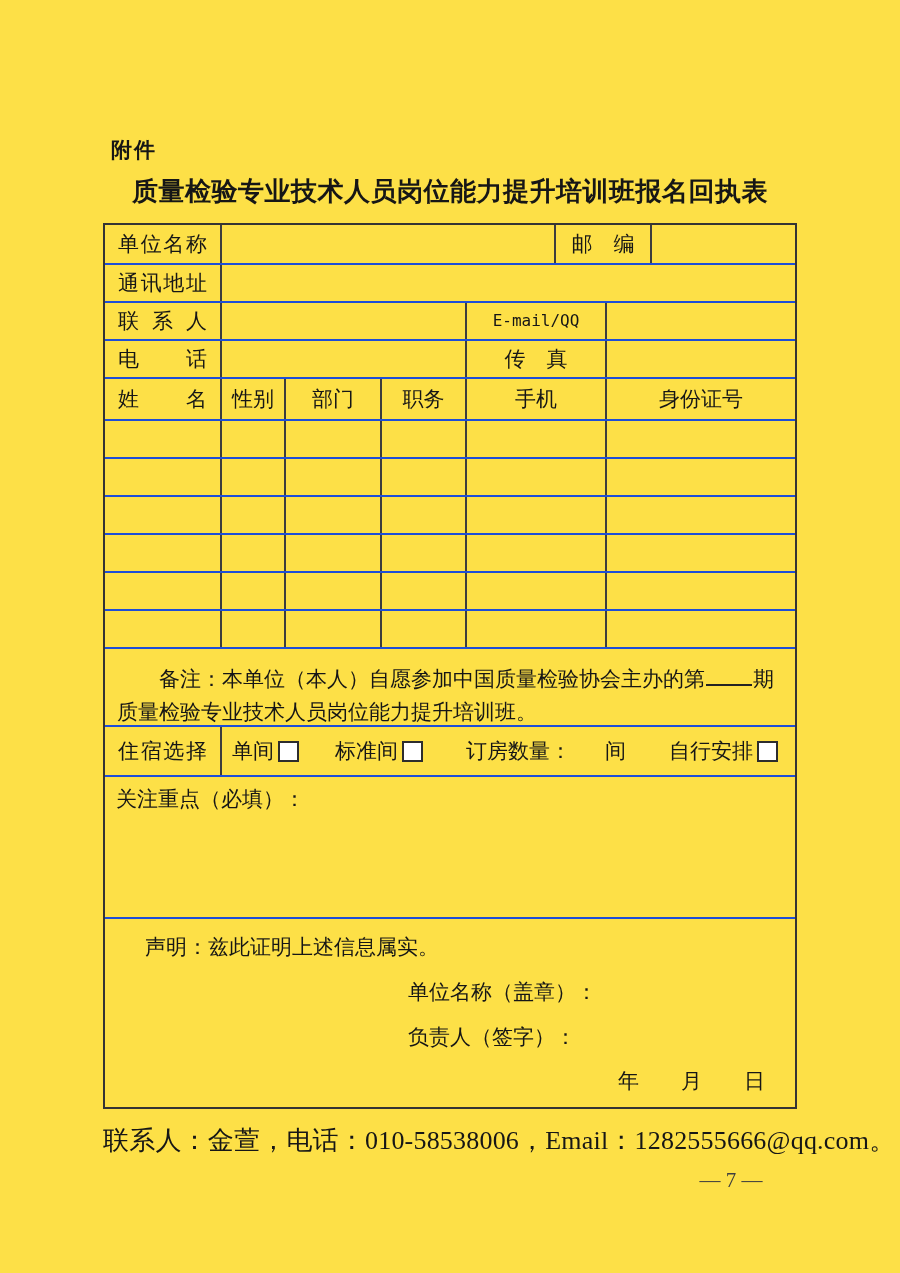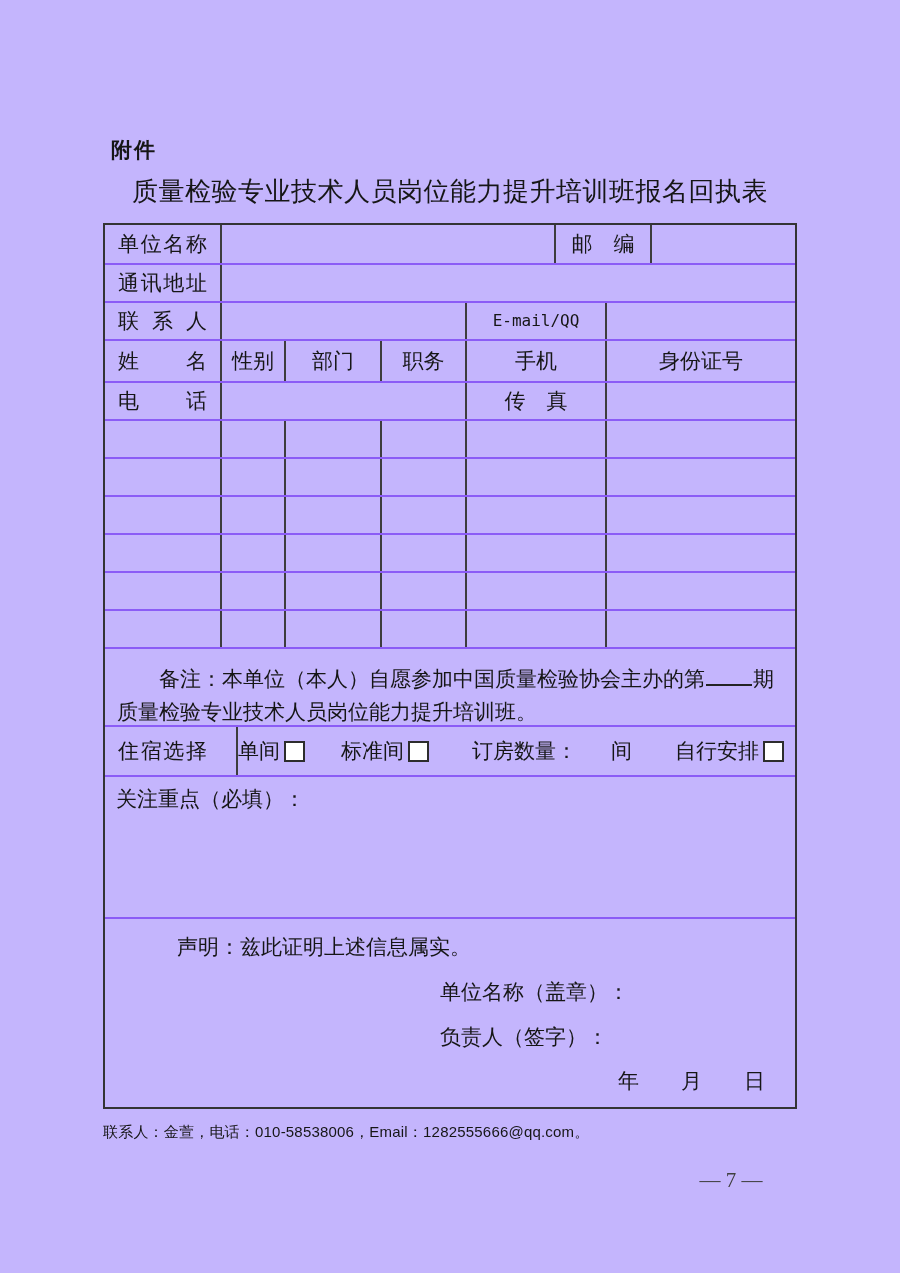--- a/index.html
+++ b/index.html
@@ -1,69 +1,69 @@
 <!DOCTYPE html>
 <html><head>
 <meta charset="utf-8">
 <style>
   html,body{margin:0;padding:0;background:#fff;}
   .page{
-    position:relative; width:900px; height:1273px; background:#c4b5fd;
+    position:relative; width:900px; height:1273px; background:#fde047;
     font-family:"Liberation Serif","DejaVu Serif",serif;
     color:#161616; overflow:hidden;
   }
   .attachment{
     position:absolute; left:111px; top:136px;
     font-family:"Liberation Sans","DejaVu Sans",sans-serif;
     font-size:21px; font-weight:700; letter-spacing:2px;
   }
   .title{
     position:absolute; left:0; right:0; top:174px; margin:0;
-    text-align:center; font-size:26px; font-weight:400; letter-spacing:0.5px;
+    text-align:center; font-size:26px; font-weight:700; letter-spacing:0.5px;
   }
   
   .form-table{
     position:absolute; left:103px; top:223px; width:694px;
     border:2px solid #343434; box-sizing:border-box;
     font-size:21px; line-height:1.25;
   }
-  .trow{display:flex; box-sizing:border-box; border-top:2px solid #8b5cf6;}
+  .trow{display:flex; box-sizing:border-box; border-top:2px solid #1d4ed8;}
   .trow.first{border-top:none;}
   .cell{box-sizing:border-box; display:flex; align-items:center; min-width:0;}
   .cell + .cell{border-left:2px solid #3d3d3d;}
   .h38{height:38px}.h42{height:42px}.h78{height:78px}.h50{height:50px}
   .h142{height:142px}.h190{height:190px}
   .c1{width:115px; flex:none}.c2{width:64px; flex:none}.c3{width:96px; flex:none}
   .c4{width:85px; flex:none}.c5{width:140px; flex:none}.clast{flex:1}
   .cA{width:334px; flex:none}.cB{width:96px; flex:none}
   .cC{width:245px; flex:none}.cD{width:140px; flex:none}
   .lbl{display:block; padding:0 13px; text-align:justify; text-align-last:justify; line-height:36px;}
   .h42 .lbl{line-height:40px;}
   .ctr{justify-content:center; text-align:left;}
   .mono{font-family:"DejaVu Sans Mono","Liberation Mono",monospace; font-size:16px;}
   
   .remark-cell{display:block; padding:14px 12px 0 12px; line-height:33px;}
   .remark-l1{text-indent:42px; white-space:nowrap;}
   .blank{display:inline-block; width:46px; height:2px; background:#232323; vertical-align:baseline; margin:0 1px;}
   
-  .accom-cell{margin-left:16px;}
+  .accom-cell{padding-left:10px;}
   .cbx{display:inline-block; width:17px; height:17px; border:2px solid #2d2d2d; margin-left:4px; vertical-align:-2px; background:#fff;}
   .m36{margin-left:36px}.m43{margin-left:43px}.m34{margin-left:34px}
   
   .focus-cell{display:block; padding:9px 11px; line-height:27px;font-family:Liberation Serif, serif;}
   
-  .decl-cell{display:block; padding-top:13px;margin-left:32px;}
+  .decl-cell{display:block; padding-top:13px;}
   .decl-statement{margin:3px 0 0 40px; line-height:24px;}
   .decl-seal{margin:21px 0 0 303px; line-height:24px;}
   .decl-sign{margin:21px 0 0 303px; line-height:24px;font-family:Liberation Serif, serif;}
   .decl-date{margin:20px 30px 0 0; text-align:right; line-height:24px;}
   
   .footer-contact{
     position:absolute; left:103px; top:1123px; width:700px;
-    font-size:15px; font-family:Liberation Sans, sans-serif;
+    font-size:26px; font-family:Liberation Serif, serif;
     letter-spacing:0.2px; white-space:nowrap;
   }
   .page-number{
     position:absolute; left:676px; top:1168px; width:110px;
     text-align:center; font-size:21px; color:#3f3f3f;
   }
 </style>
 </head>
 <body>
 
@@ -90,41 +90,41 @@
         </div>
       <div class="cell clast"></div>
     </div>
 
     <div class="trow h38">
       <div class="cell c1">
           <span class="lbl" style="width:100%">联系人</span>
         </div>
       <div class="cell cC"></div>
       <div class="cell cD ctr mono">E-mail/QQ</div>
+      <div class="cell clast"></div>
+    </div>
+
+    <div class="trow h38">
+      <div class="cell c1">
+          <span class="lbl" style="width:100%">电话</span>
+        </div>
+      <div class="cell cC"></div>
+      <div class="cell cD ctr">传　真</div>
       <div class="cell clast"></div>
     </div>
 
     <div class="trow h42">
       <div class="cell c1">
           <span class="lbl" style="width:100%">姓名</span>
         </div>
       <div class="cell c2 ctr">性别</div>
       <div class="cell c3 ctr">部门</div>
       <div class="cell c4 ctr">职务</div>
       <div class="cell c5 ctr">手机</div>
       <div class="cell clast ctr">身份证号</div>
-    </div>
-
-    <div class="trow h38">
-      <div class="cell c1">
-          <span class="lbl" style="width:100%">电话</span>
-        </div>
-      <div class="cell cC"></div>
-      <div class="cell cD ctr">传　真</div>
-      <div class="cell clast"></div>
     </div>
 
     <div id="roster-rows">
         <div class="trow h38">
           <div class="cell c1"></div>
           <div class="cell c2"></div>
           <div class="cell c3"></div>
           <div class="cell c4"></div>
           <div class="cell c5"></div>
           <div class="cell clast"></div>

